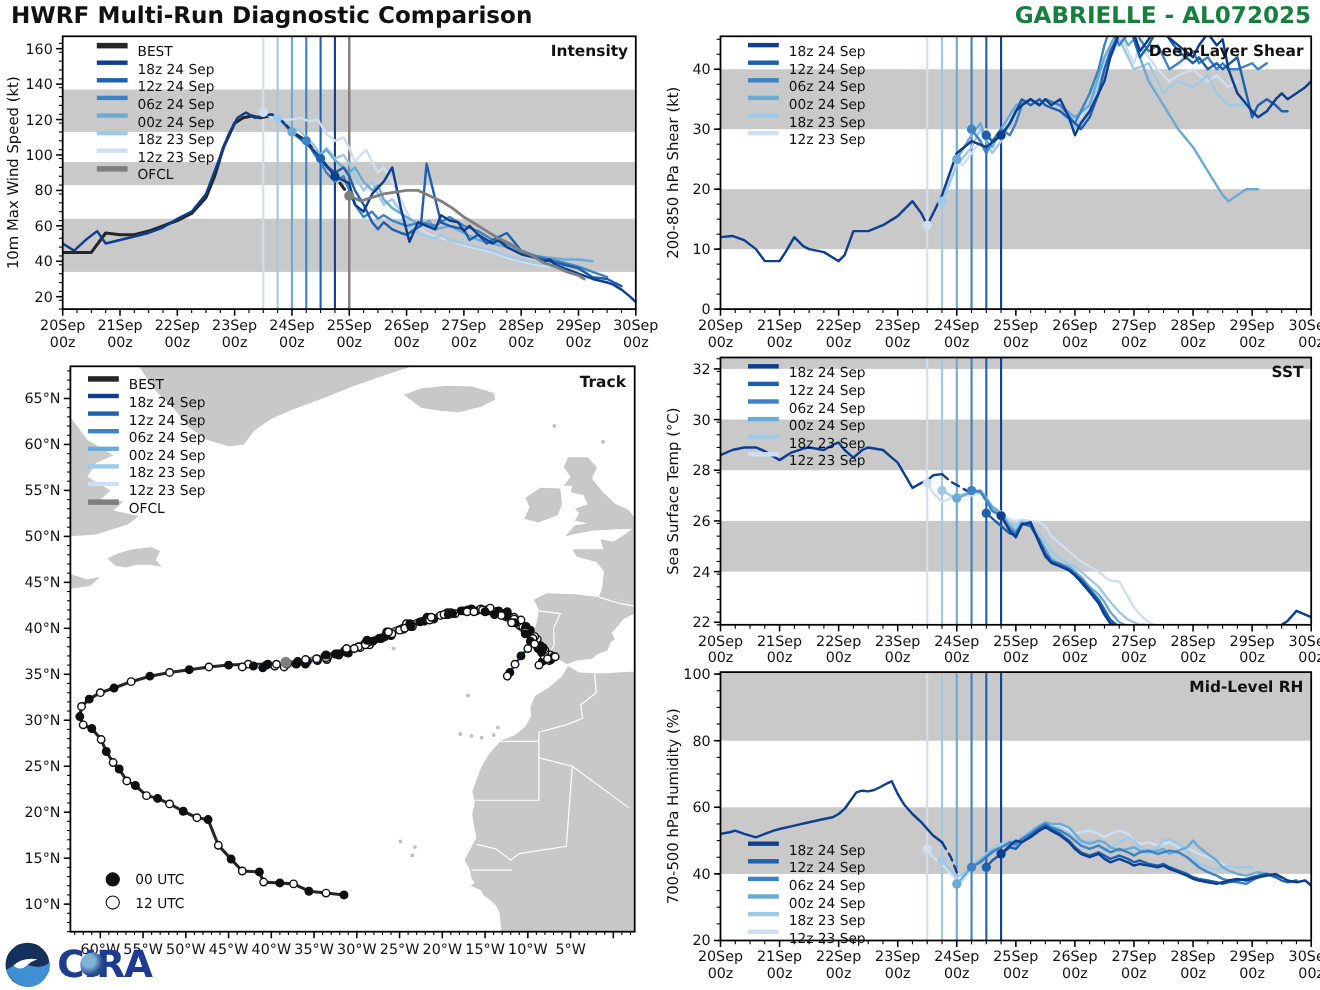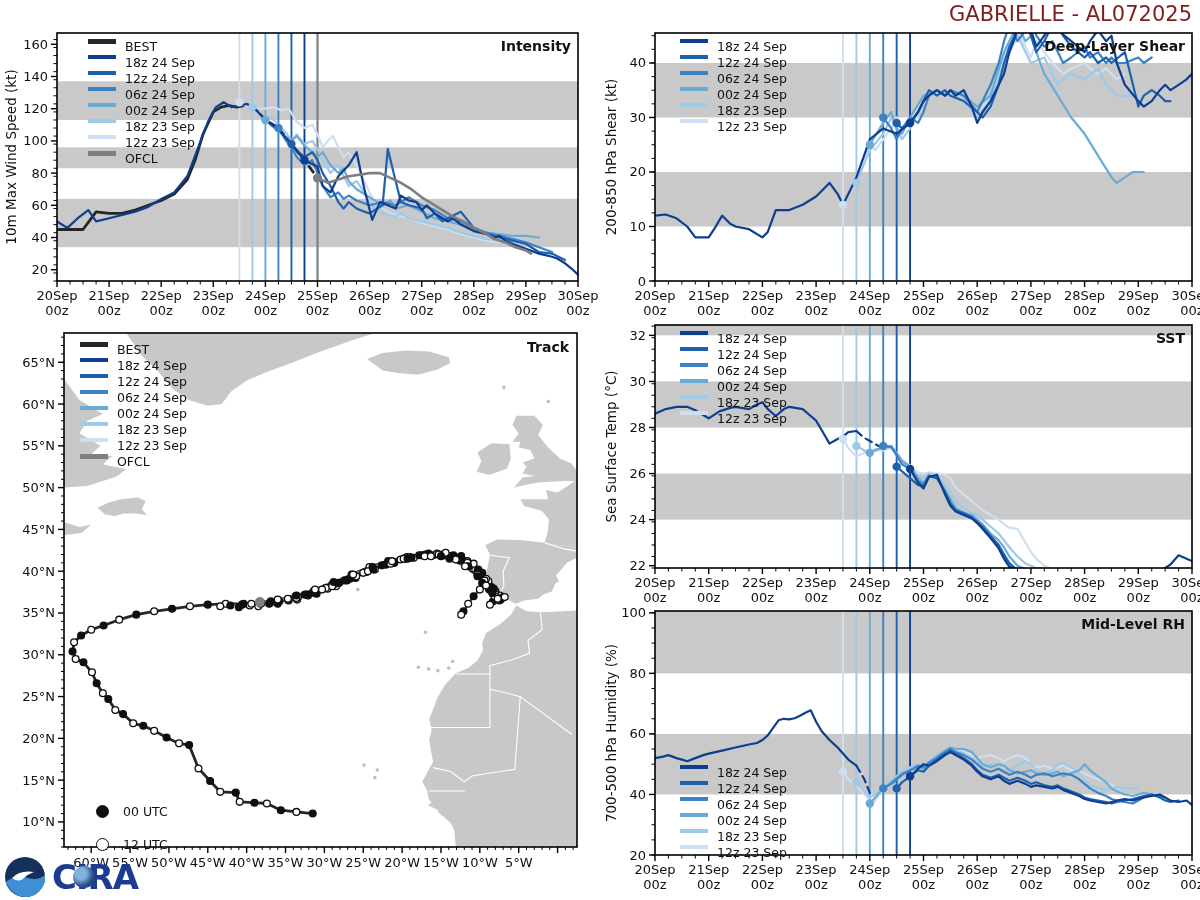--- a/index.html
+++ b/index.html
@@ -1,31 +1,31 @@
 <!DOCTYPE html>
 <html><head>
 <meta charset="utf-8">
 <style>
   html,body{margin:0;padding:0;background:#ffffff;}
   .page{position:relative;width:1200px;height:900px;background:#ffffff;overflow:hidden;
         font-family:"DejaVu Sans","Liberation Sans",sans-serif;color:#111;}
   #plot{position:absolute;left:0;top:0;}
   .title-left{position:absolute;left:10px;top:2px;font-size:21px;font-weight:700;color:#111;}
-  .title-right{position:absolute;right:8px;top:2px;font-size:21px;font-weight:400;color:#7f1d1d;}
+  .title-right{position:absolute;right:8px;top:2px;font-size:21px;font-weight:700;color:#15803d;}
   .legend{position:absolute;display:flex;flex-direction:column;}
   .lg-row{display:flex;height:16px;}
   .lg-line{display:inline-block;width:28px;height:4px;margin-right:9px;flex:none;}
   .lg-text{font-size:12.5px;white-space:nowrap;}
   #legend-intensity{left:88px;top:39px;}
   #legend-track{left:80px;top:342px;}
   #legend-shear{left:680px;top:39px;}
   #legend-sst{left:680px;top:331px;}
   #legend-rh{left:680px;top:765px;}
   #legend-utc{left:96px;top:789px;position:absolute;}
-  .utc-row{display:flex;align-items:center;height:21px;margin-top:12px;}
+  .utc-row{display:flex;align-items:center;height:21px;}
   .utc-marker{display:inline-block;width:11px;height:11px;border-radius:50%;border:1.6px solid #111;margin:0 14px 0 0;flex:none;}
   .utc-filled{background:#111;}
   .utc-open{background:#fff;}
   #logos{position:absolute;left:4px;top:856px;display:flex;align-items:center;}
   .cira-wrap{position:relative;margin-left:6px;height:42px;display:flex;align-items:center;}
   .cira-text{font-size:34px;font-weight:800;letter-spacing:-1px;color:#1d3c8f;line-height:42px;}
   .cira-globe{position:absolute;left:21px;top:10px;width:22px;height:22px;border-radius:50%;
       background:radial-gradient(circle at 35% 35%, #7fb2d8 0 28%, #2a4d8f 60%, #16305e 100%);}
 </style>
 </head>
@@ -932,20 +932,21 @@
         <text x="55" y="450.3292682926829" fill="#111" font-size="13px" text-anchor="end">55°N</text>
         <text x="55" y="408.540650406504" fill="#111" font-size="13px" text-anchor="end">60°N</text>
         <text x="55" y="366.7520325203252" fill="#111" font-size="13px" text-anchor="end">65°N</text>
         <text x="569" y="352" fill="#111" font-size="14px" text-anchor="end" font-weight="700">Track</text>
       </g>
       <clipPath id="clip-track">
         <rect x="64" y="333" width="513" height="514"></rect>
       </clipPath>
     </svg>
 
+  <div class="title-left">HWRF Multi-Run Diagnostic Comparison</div>
   <div class="title-right">GABRIELLE - AL072025</div>
 
   <div id="legend-intensity" class="legend">
       <div class="lg-row">
         <span class="lg-line" style="background: rgb(38, 38, 38); height: 5px;"></span>
         <span class="lg-text">BEST</span>
       </div>
       <div class="lg-row">
         <span class="lg-line" style="background: rgb(13, 62, 143);"></span>
         <span class="lg-text">18z 24 Sep</span>

